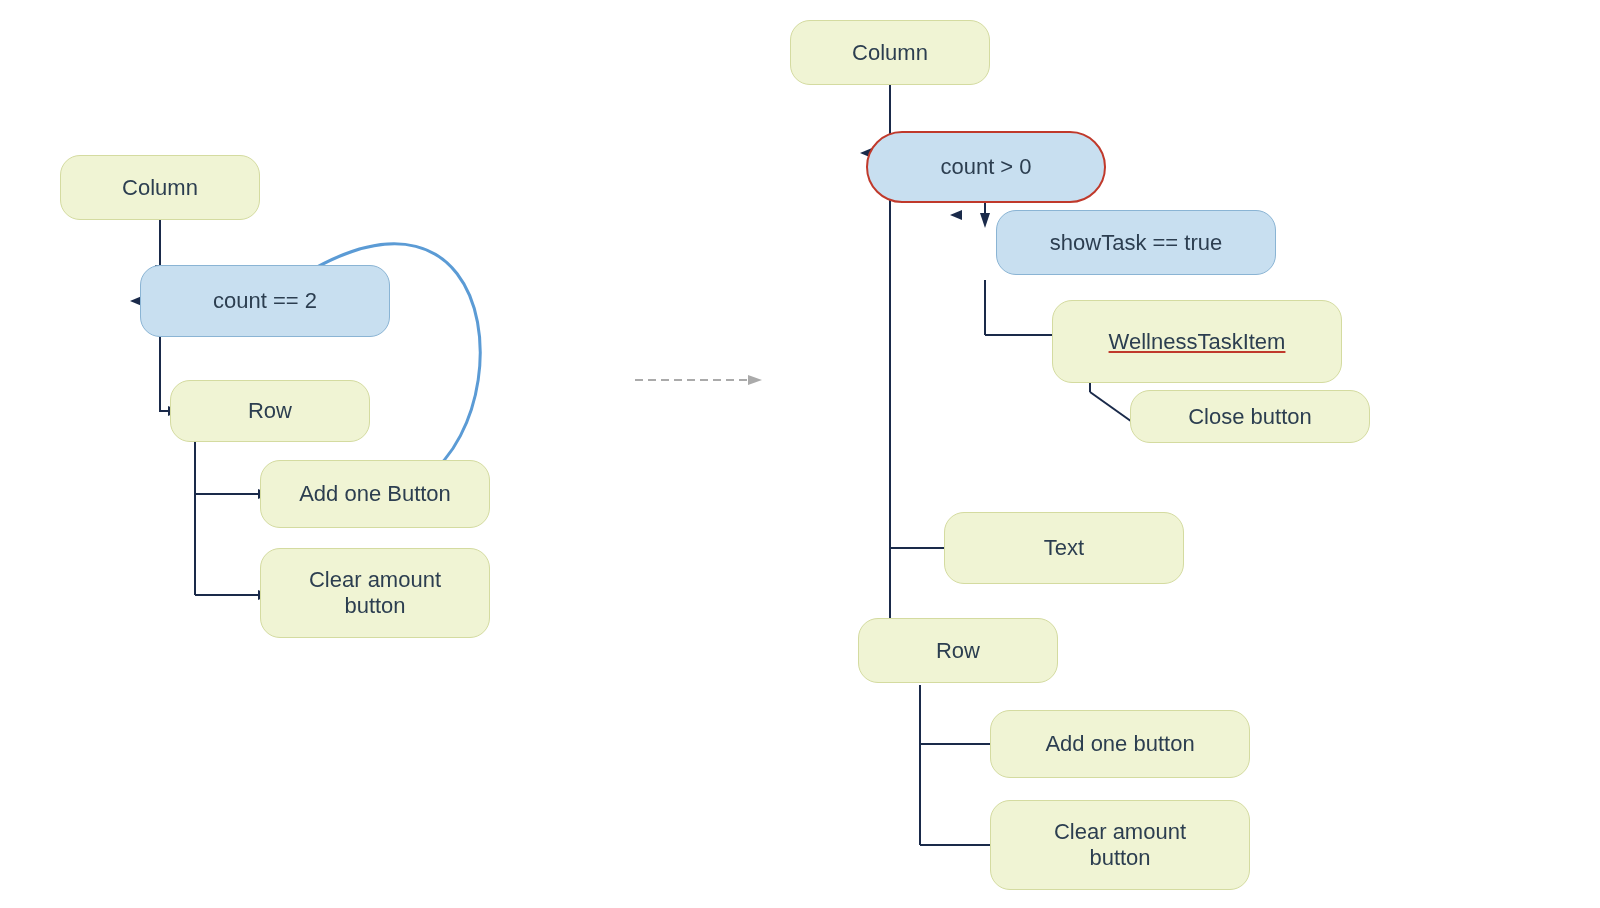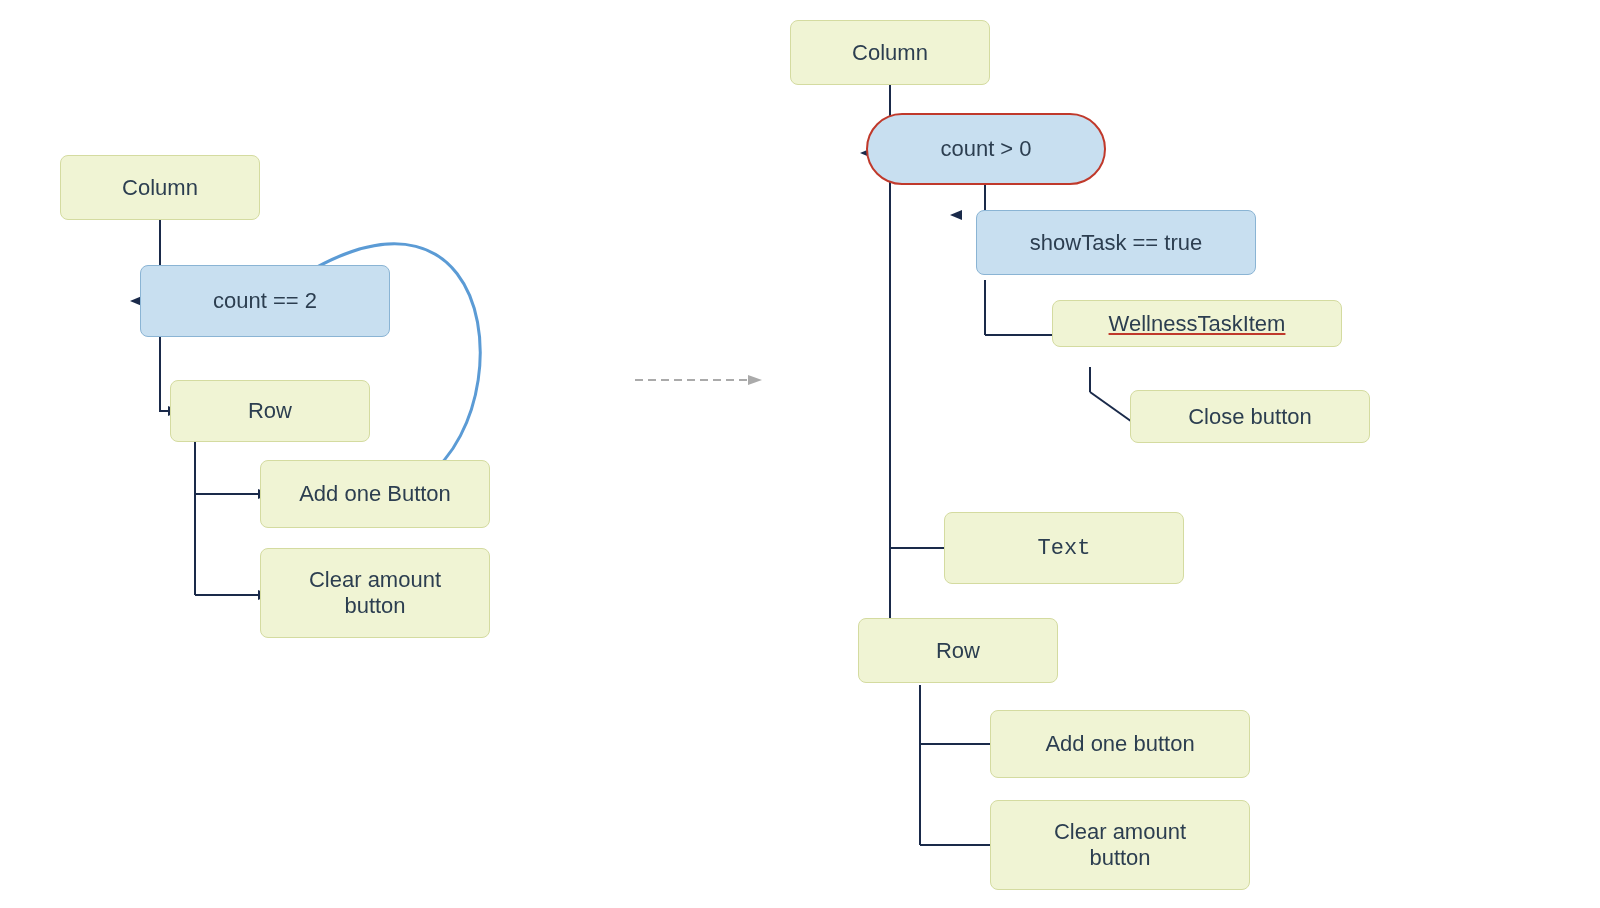--- a/index.html
+++ b/index.html
@@ -19,34 +19,35 @@
     }
     .node {
       position: absolute;
       display: flex;
       align-items: center;
       justify-content: center;
       text-align: center;
       font-size: 22px;
       font-weight: 500;
       color: #2c3e50;
-      border-radius: 8px;
+      border-radius: 20px;
     }
     .node-yellow {
       background: #f0f4d4;
       border: 1.5px solid #d4dba0;
     }
     .node-blue {
       background: #c8dff0;
       border: 1.5px solid #8ab4d4;
     }
     .node-blue-oval {
       background: #c8dff0;
       border: 2.5px solid #c0392b;
       border-radius: 50px;
+      margin-top: 18px;
     }
     svg.connections {
       position: absolute;
       top: 0; left: 0;
       width: 1600px;
       height: 908px;
       pointer-events: none;
     }
     .node-underline {
       text-decoration: underline;
@@ -145,33 +146,33 @@
   </div>
 
   <div class="node node-yellow" style="left:790px;top:20px;width:200px;height:65px;">
     <span>Column</span>
   </div>
 
   <div class="node node-blue-oval" style="left:866px;top:113px;width:240px;height:72px;">
     <span>count &gt; 0</span>
   </div>
 
-  <div class="node node-blue" style="left:976px;top:210px;width:280px;height:65px;">
+  <div class="node node-blue" style="left:996px;top:210px;width:280px;height:65px;">
     <span>showTask == true</span>
   </div>
 
-  <div class="node node-yellow" style="left:1052px;top:300px;width:290px;height:47px;">
+  <div class="node node-yellow" style="left:1052px;top:300px;width:290px;height:83px;">
     <span class="node-underline">WellnessTaskItem</span>
   </div>
 
   <div class="node node-yellow" style="left:1130px;top:390px;width:240px;height:53px;">
     <span>Close button</span>
   </div>
 
-  <div class="node node-yellow" style="left:944px;top:512px;width:240px;height:72px;font-family:Liberation Mono, monospace;">
+  <div class="node node-yellow" style="left:944px;top:512px;width:240px;height:72px;">
     <span>Text</span>
   </div>
 
   <div class="node node-yellow" style="left:858px;top:618px;width:200px;height:65px;">
     <span>Row</span>
   </div>
 
   <div class="node node-yellow" style="left:990px;top:710px;width:260px;height:68px;">
     <span>Add one button</span>
   </div>

